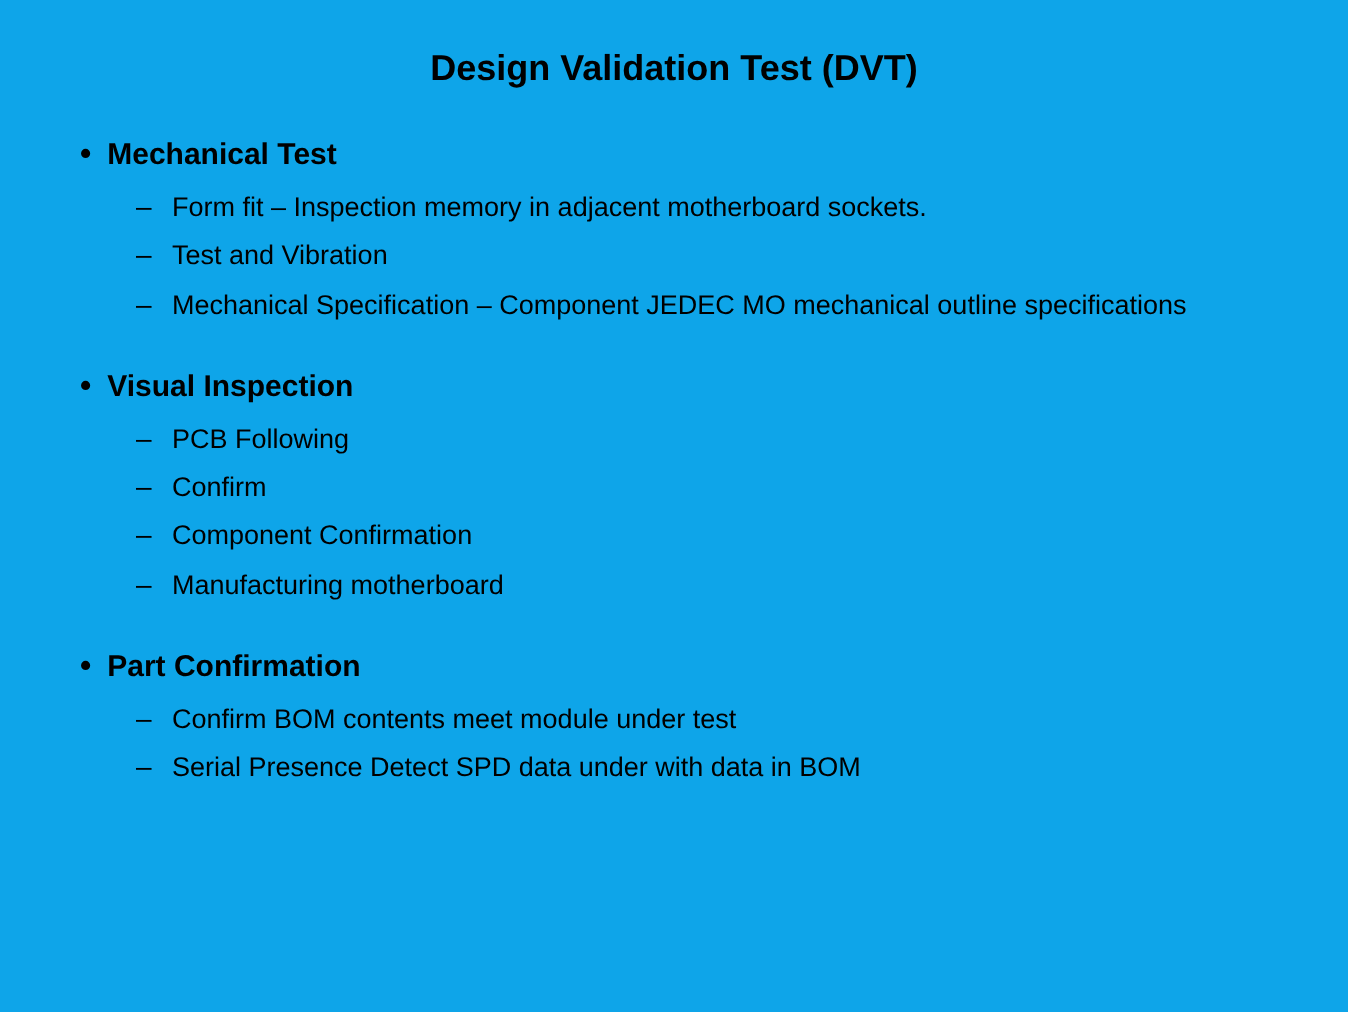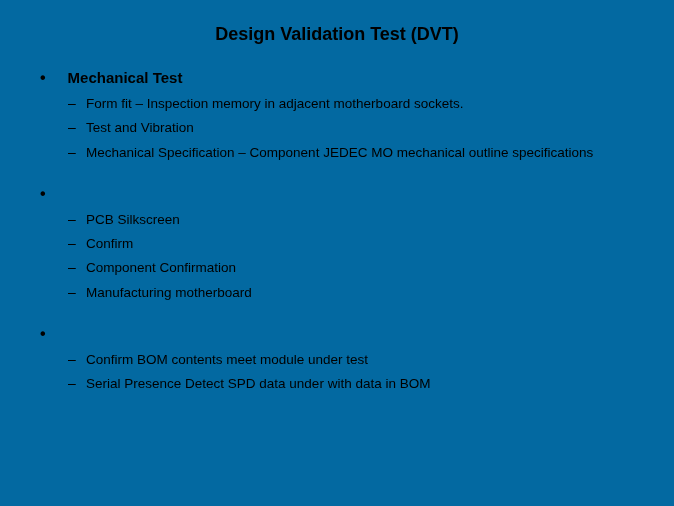--- a/index.html
+++ b/index.html
@@ -15,21 +15,21 @@
       font-family: Arial, sans-serif;
       font-size: 14px;
       color: #000000;
       overflow: hidden;
     }
 
     .page-container {
       width: 674px;
       height: 506px;
       padding: 20px 40px 20px 40px;
-      background: #0369a1;
+      background: #0ea5e9;
     }
 
     .page-title {
       text-align: center;
       font-size: 18px;
       font-weight: bold;
       margin-bottom: 24px;
       margin-top: 4px;
     }
 
@@ -45,21 +45,20 @@
 
     .bullet {
       font-size: 16px;
       margin-right: 8px;
       font-weight: bold;
     }
 
     .section-title {
       font-size: 15px;
       font-weight: bold;
-      margin-left: 14px;
     }
 
     .sub-items {
       margin-left: 28px;
       list-style: none;
     }
 
     .sub-items li {
       display: flex;
       align-items: baseline;
@@ -101,43 +100,45 @@
           </li>
           <li>
             <span class="dash">–</span>
             <span class="sub-text">Mechanical Specification – Component JEDEC MO mechanical outline specifications</span>
           </li>
         </ul>
       </div>
       <div class="section">
         <div class="section-header">
           <span class="bullet">•</span>
+          <span class="section-title">Visual Inspection</span>
         </div>
         <ul class="sub-items">
           <li>
             <span class="dash">–</span>
-            <span class="sub-text">PCB Silkscreen</span>
+            <span class="sub-text">PCB Following</span>
           </li>
           <li>
             <span class="dash">–</span>
             <span class="sub-text">Confirm</span>
           </li>
           <li>
             <span class="dash">–</span>
             <span class="sub-text">Component Confirmation</span>
           </li>
           <li>
             <span class="dash">–</span>
             <span class="sub-text">Manufacturing motherboard</span>
           </li>
         </ul>
       </div>
       <div class="section">
         <div class="section-header">
           <span class="bullet">•</span>
+          <span class="section-title">Part Confirmation</span>
         </div>
         <ul class="sub-items">
           <li>
             <span class="dash">–</span>
             <span class="sub-text">Confirm BOM contents meet module under test</span>
           </li>
           <li>
             <span class="dash">–</span>
             <span class="sub-text">Serial Presence Detect SPD data under with data in BOM</span>
           </li>

